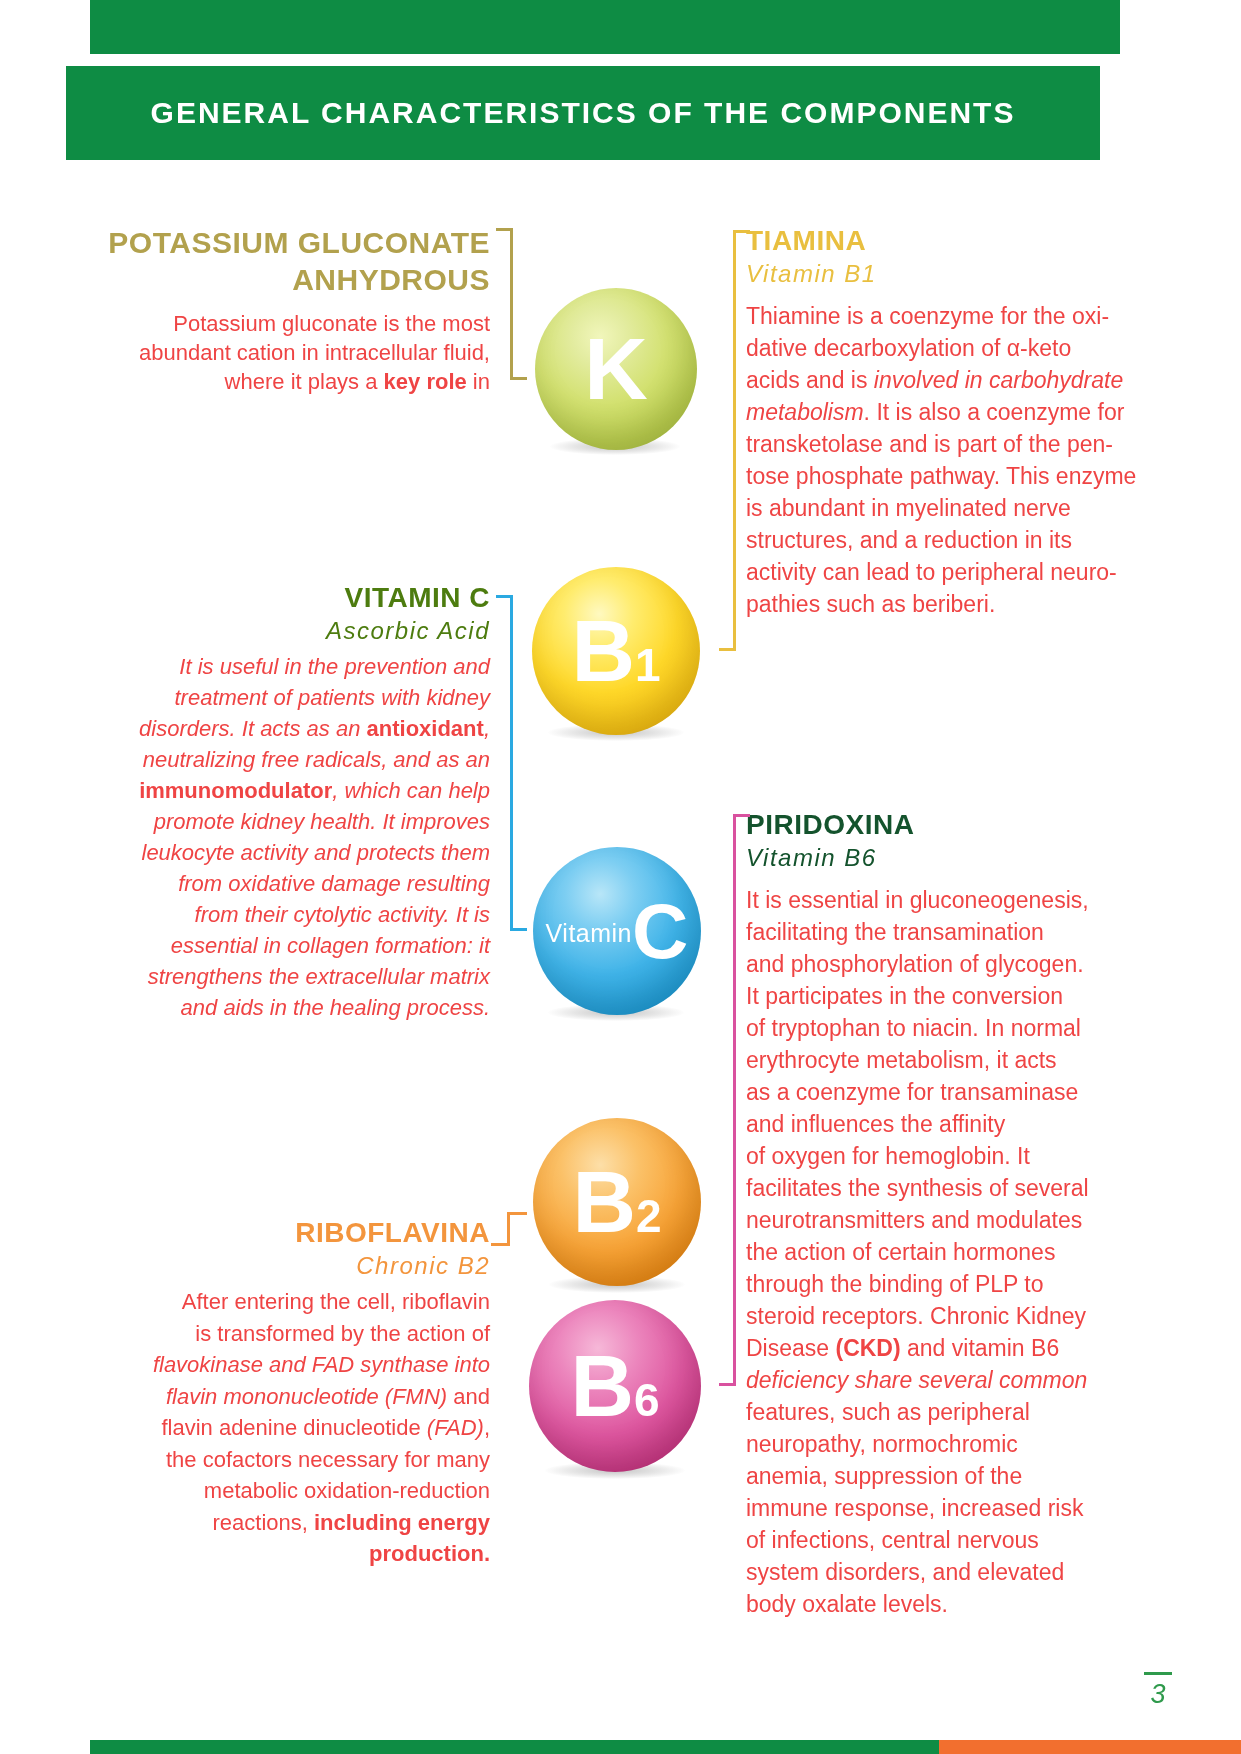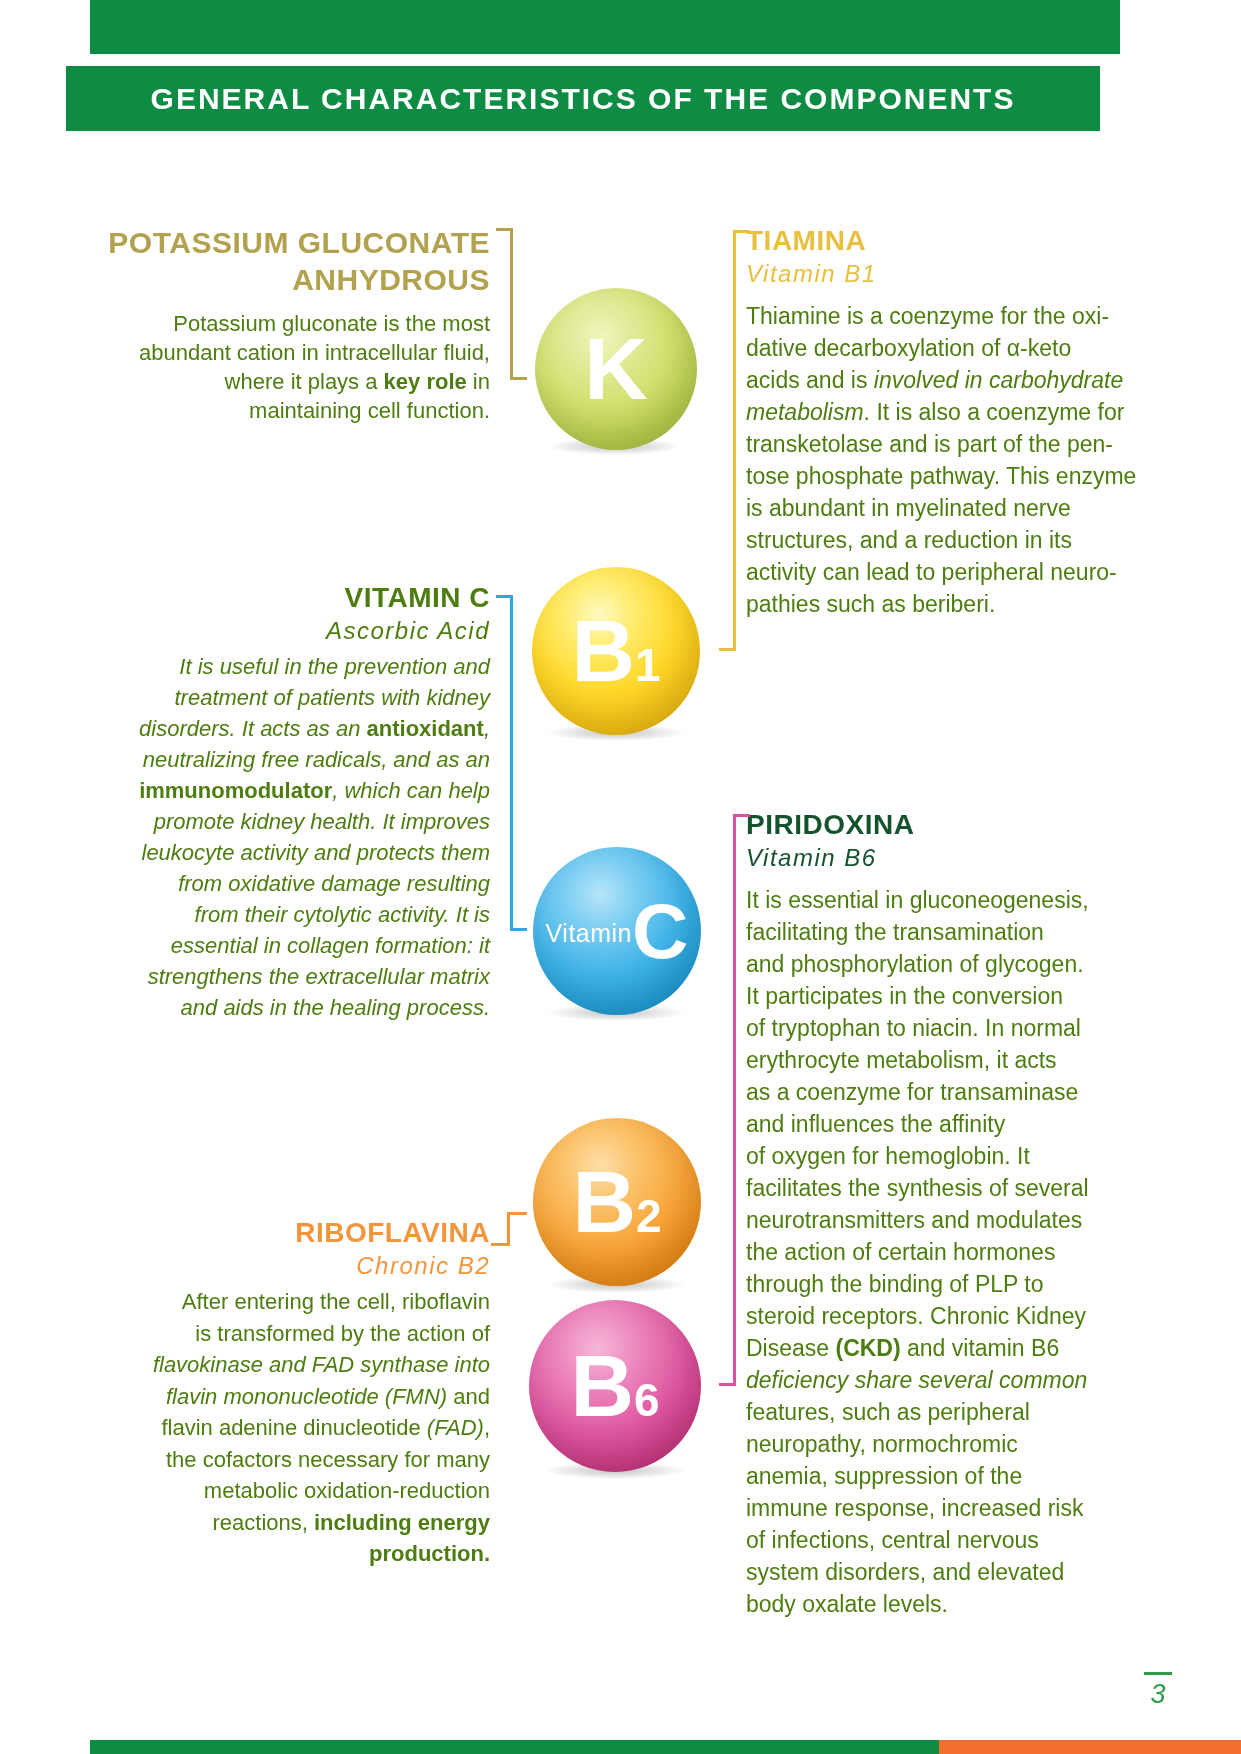--- a/index.html
+++ b/index.html
@@ -4,39 +4,39 @@
 <style>
   html,body { margin:0; padding:0; background:#ffffff; }
   .page {
     position:relative; width:1241px; height:1754px; background:#ffffff;
     font-family:"Liberation Sans", sans-serif; overflow:hidden; color:#3c3c3c;
   }
   .abs { position:absolute; }
 
   
   .topbar { left:90px; top:0; width:1030px; height:54px; background:#0E8C44; }
-  .banner { left:66px; top:66px; width:1034px; height:65px; background:#0E8C44;
+  .banner { left:66px; top:66px; width:1034px; height:94px; background:#0E8C44;
             display:flex; align-items:center; justify-content:center; }
   .banner-title { color:#ffffff; font-weight:700; font-size:30px; letter-spacing:2px; white-space:nowrap; }
 
   
   .footer-green  { left:90px;  top:1740px; width:849px; height:14px; background:#0E8C44; }
   .footer-orange { left:939px; top:1740px; width:302px; height:14px; background:#F26F2F; }
   .page-num { left:1136px; top:1672px; width:44px; text-align:center; color:#2F9A4C; }
   .page-num .rule { width:28px; height:3px; background:#2F9A4C; margin:0 auto 4px auto; }
   .page-num .num { font-size:27px; font-style:italic; }
 
   
   .sec { position:absolute; }
   .sec.left  { left:70px;  width:420px; text-align:right; }
   .sec.right { left:746px; width:470px; text-align:left; }
   .h1 { font-weight:700; font-size:28px; line-height:34px; letter-spacing:0.5px; }
   .h1.two { font-size:30px; line-height:37px; }
   .sub { font-style:italic; font-size:24px; line-height:32px; letter-spacing:1.5px; }
-  .body { font-size:22px; line-height:31px; color:#4d7c0f; margin-top:8px; }
+  .body { font-size:22px; line-height:31px; color:#ef4444; margin-top:8px; }
   .sec.right .body { font-size:23px; line-height:32px; margin-top:10px; }
   .tline { white-space:nowrap; }
   .b { font-weight:700; }
   .i { font-style:italic; }
 
   .c-olive  { color:#B2A14D; }
   .c-yellow { color:#E9BF3F; }
   .c-blue   { color:#4d7c0f; }
   .c-orange { color:#F3953D; }
   .c-pink   { color:#14532d; }
@@ -107,21 +107,20 @@
     <div class="banner-title">GENERAL CHARACTERISTICS OF THE COMPONENTS</div>
   </div>
 
   <div class="sec left" style="top:224px;">
     <div class="h1 two c-olive">POTASSIUM GLUCONATE</div>
     <div class="h1 two c-olive">ANHYDROUS</div>
     <div class="body" style="line-height:29px; margin-top:11px;">
         <div class="tline"><span>Potassium gluconate is the most</span></div>
         <div class="tline"><span>abundant cation in intracellular fluid,</span></div>
         <div class="tline"><span>where it plays a </span><span class="b">key role</span><span> in</span></div>
-        <div class="tline"><span>maintaining cell function.</span></div>
       </div>
   </div>
 
   <div class="sec left" style="top:581px;">
     <div class="h1 c-blue">VITAMIN C</div>
     <div class="sub c-blue">Ascorbic Acid</div>
     <div class="body" style="margin-top:4px;">
         <div class="tline"><span class="i">It is useful in the prevention and</span></div>
         <div class="tline"><span class="i">treatment of patients with kidney</span></div>
         <div class="tline"><span class="i">disorders. It acts as an </span><span class="b">antioxidant</span><span class="i">,</span></div>

